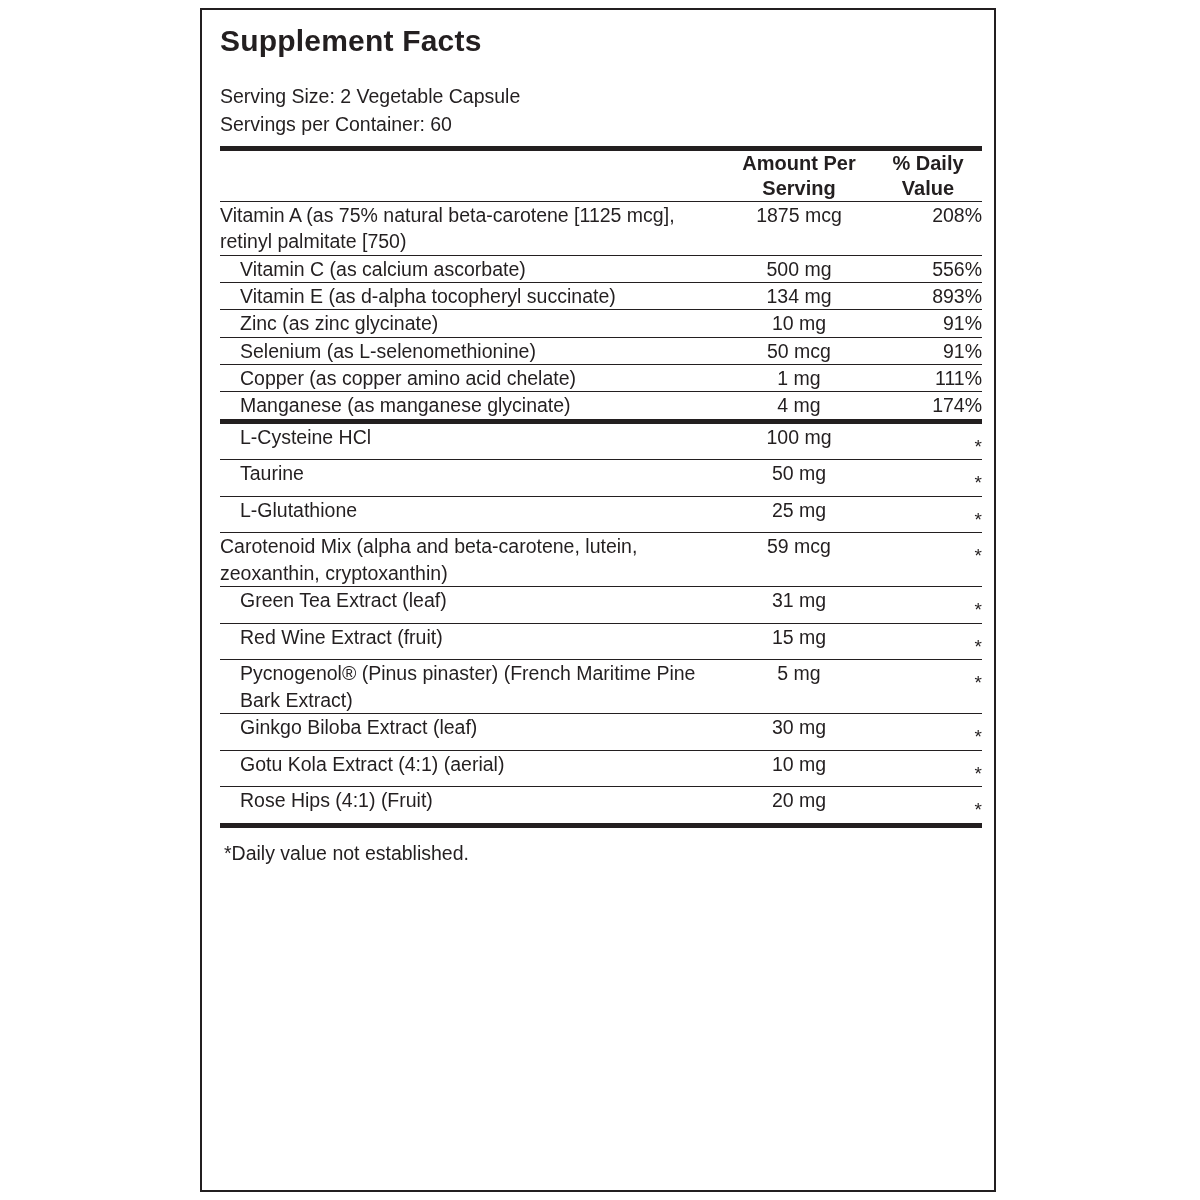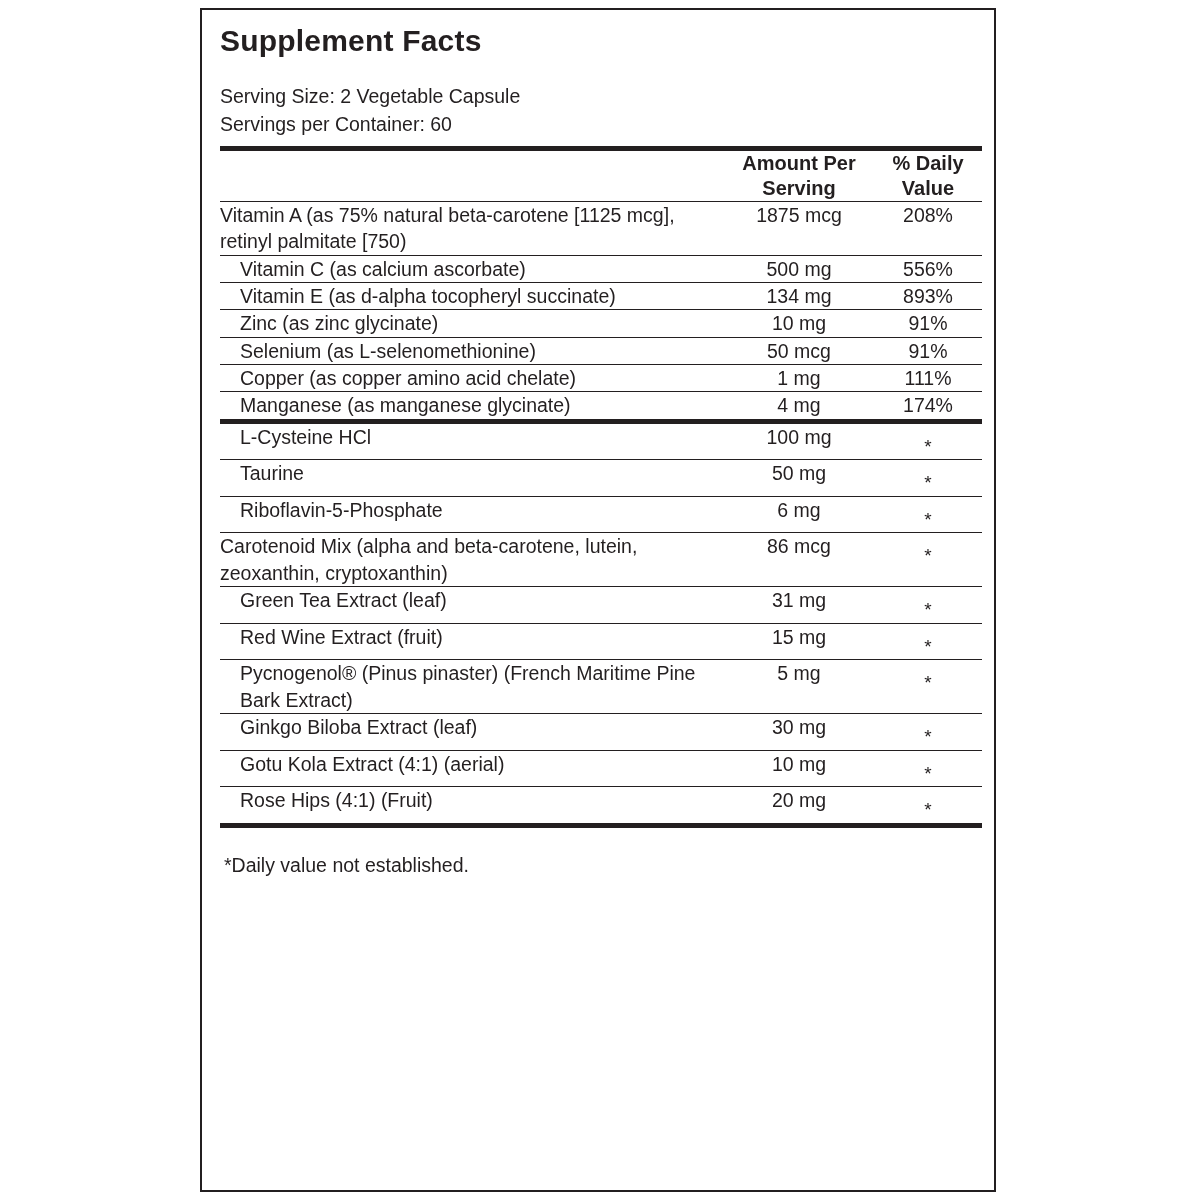--- a/index.html
+++ b/index.html
@@ -94,30 +94,30 @@
   .cell-amt {
     font-size: 19.5px;
     line-height: 1.35;
     padding: 8px 0 8px 0;
     text-align: center;
   }
   .cell-dv {
     font-size: 19.5px;
     line-height: 1.35;
     padding: 8px 0 8px 0;
-    text-align: center;
+    text-align: right;
   }
   .cell-dv.star {
     font-size: 19px;
     padding-top: 10px;
   }
 
   .footnote {
     font-size: 19.5px;
-    padding: 26px 0 0 4px;
+    padding: 14px 0 0 4px;
   }
 
   .sep-thick-row td {
     padding: 0;
     border-top: 5px solid #231f20;
   }
 </style>
 </head>
 <body>
 
@@ -200,27 +200,27 @@
           <td class="cell-name indent">L-Cysteine HCl</td>
           <td class="cell-amt">100 mg</td>
           <td class="cell-dv star">*</td>
         </tr>
         <tr>
           <td class="row-td cell-name indent">Taurine</td>
           <td class="row-td cell-amt">50 mg</td>
           <td class="row-td cell-dv star">*</td>
         </tr>
         <tr>
-          <td class="row-td cell-name indent">Riboflavin-5-Phosphate</td>
-          <td class="row-td cell-amt">6 mg</td>
+          <td class="row-td cell-name indent">L-Glutathione</td>
+          <td class="row-td cell-amt">25 mg</td>
           <td class="row-td cell-dv star">*</td>
         </tr>
         <tr>
           <td class="row-td cell-name">Carotenoid Mix (alpha and beta-carotene, lutein, zeoxanthin, cryptoxanthin)</td>
-          <td class="row-td cell-amt">86 mcg</td>
+          <td class="row-td cell-amt">59 mcg</td>
           <td class="row-td cell-dv star">*</td>
         </tr>
         <tr>
           <td class="row-td cell-name indent">Green Tea Extract (leaf)</td>
           <td class="row-td cell-amt">31 mg</td>
           <td class="row-td cell-dv star">*</td>
         </tr>
         <tr>
           <td class="row-td cell-name indent">Red Wine Extract (fruit)</td>
           <td class="row-td cell-amt">15 mg</td>

